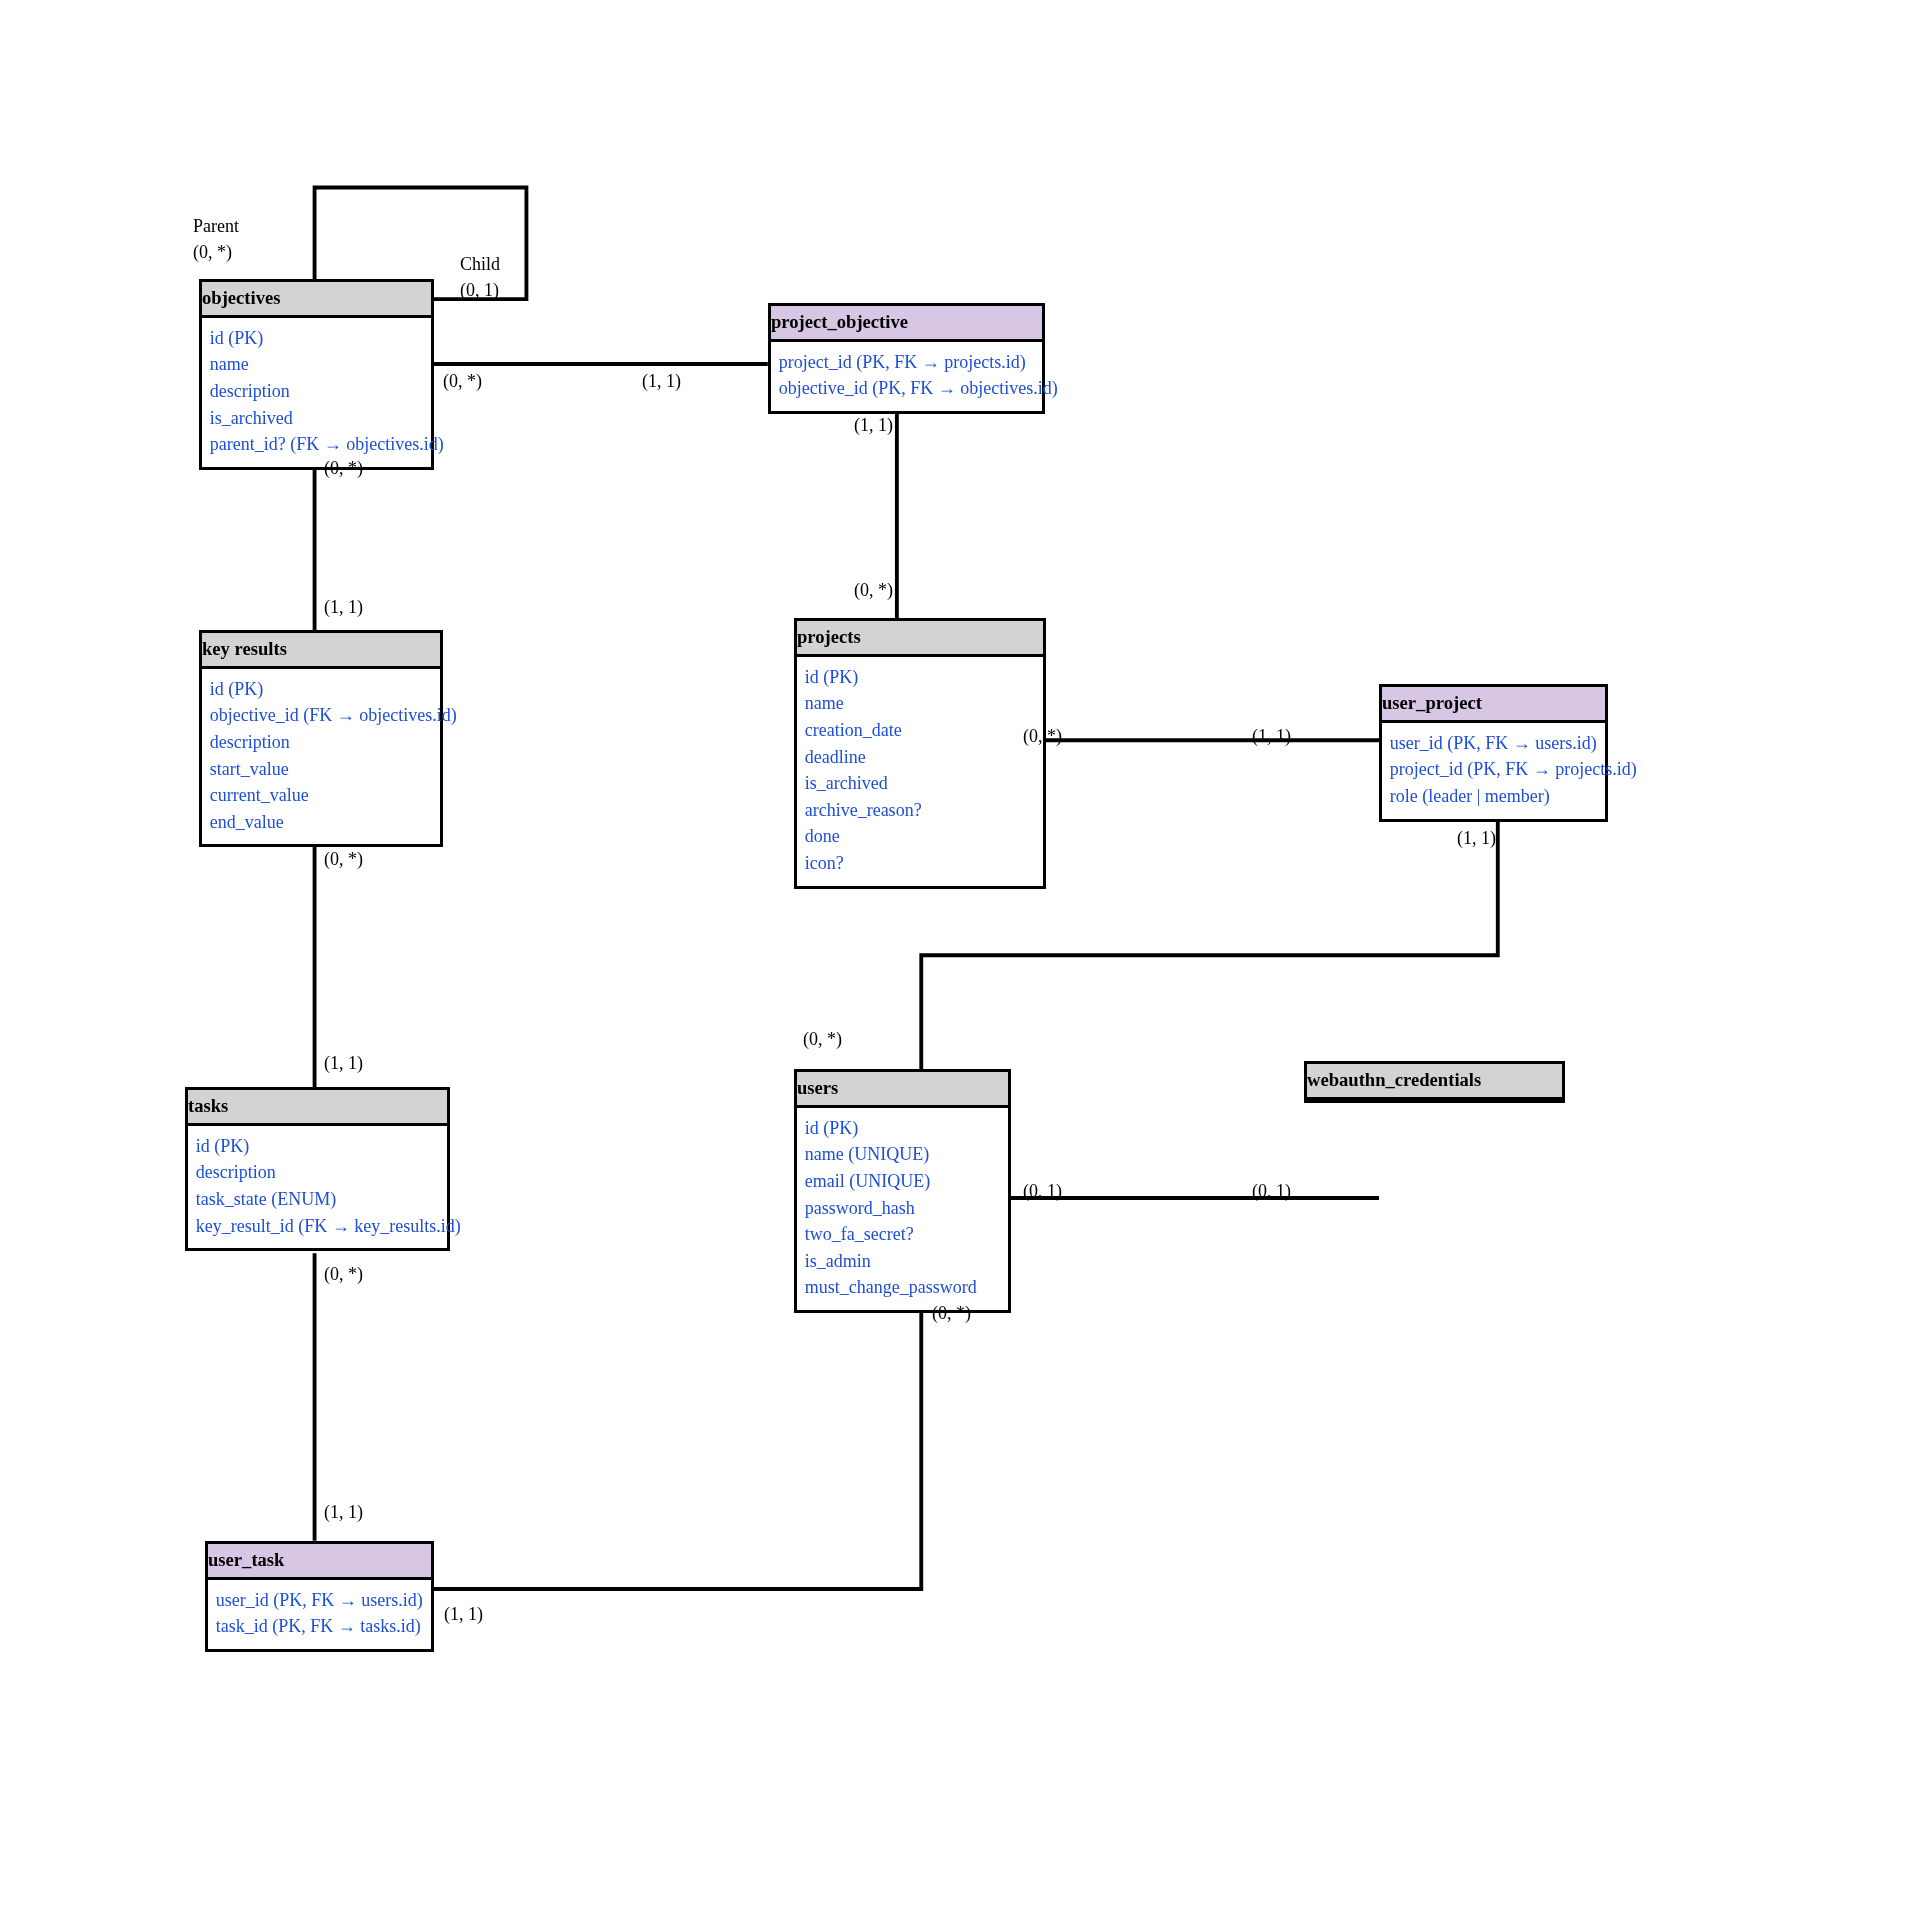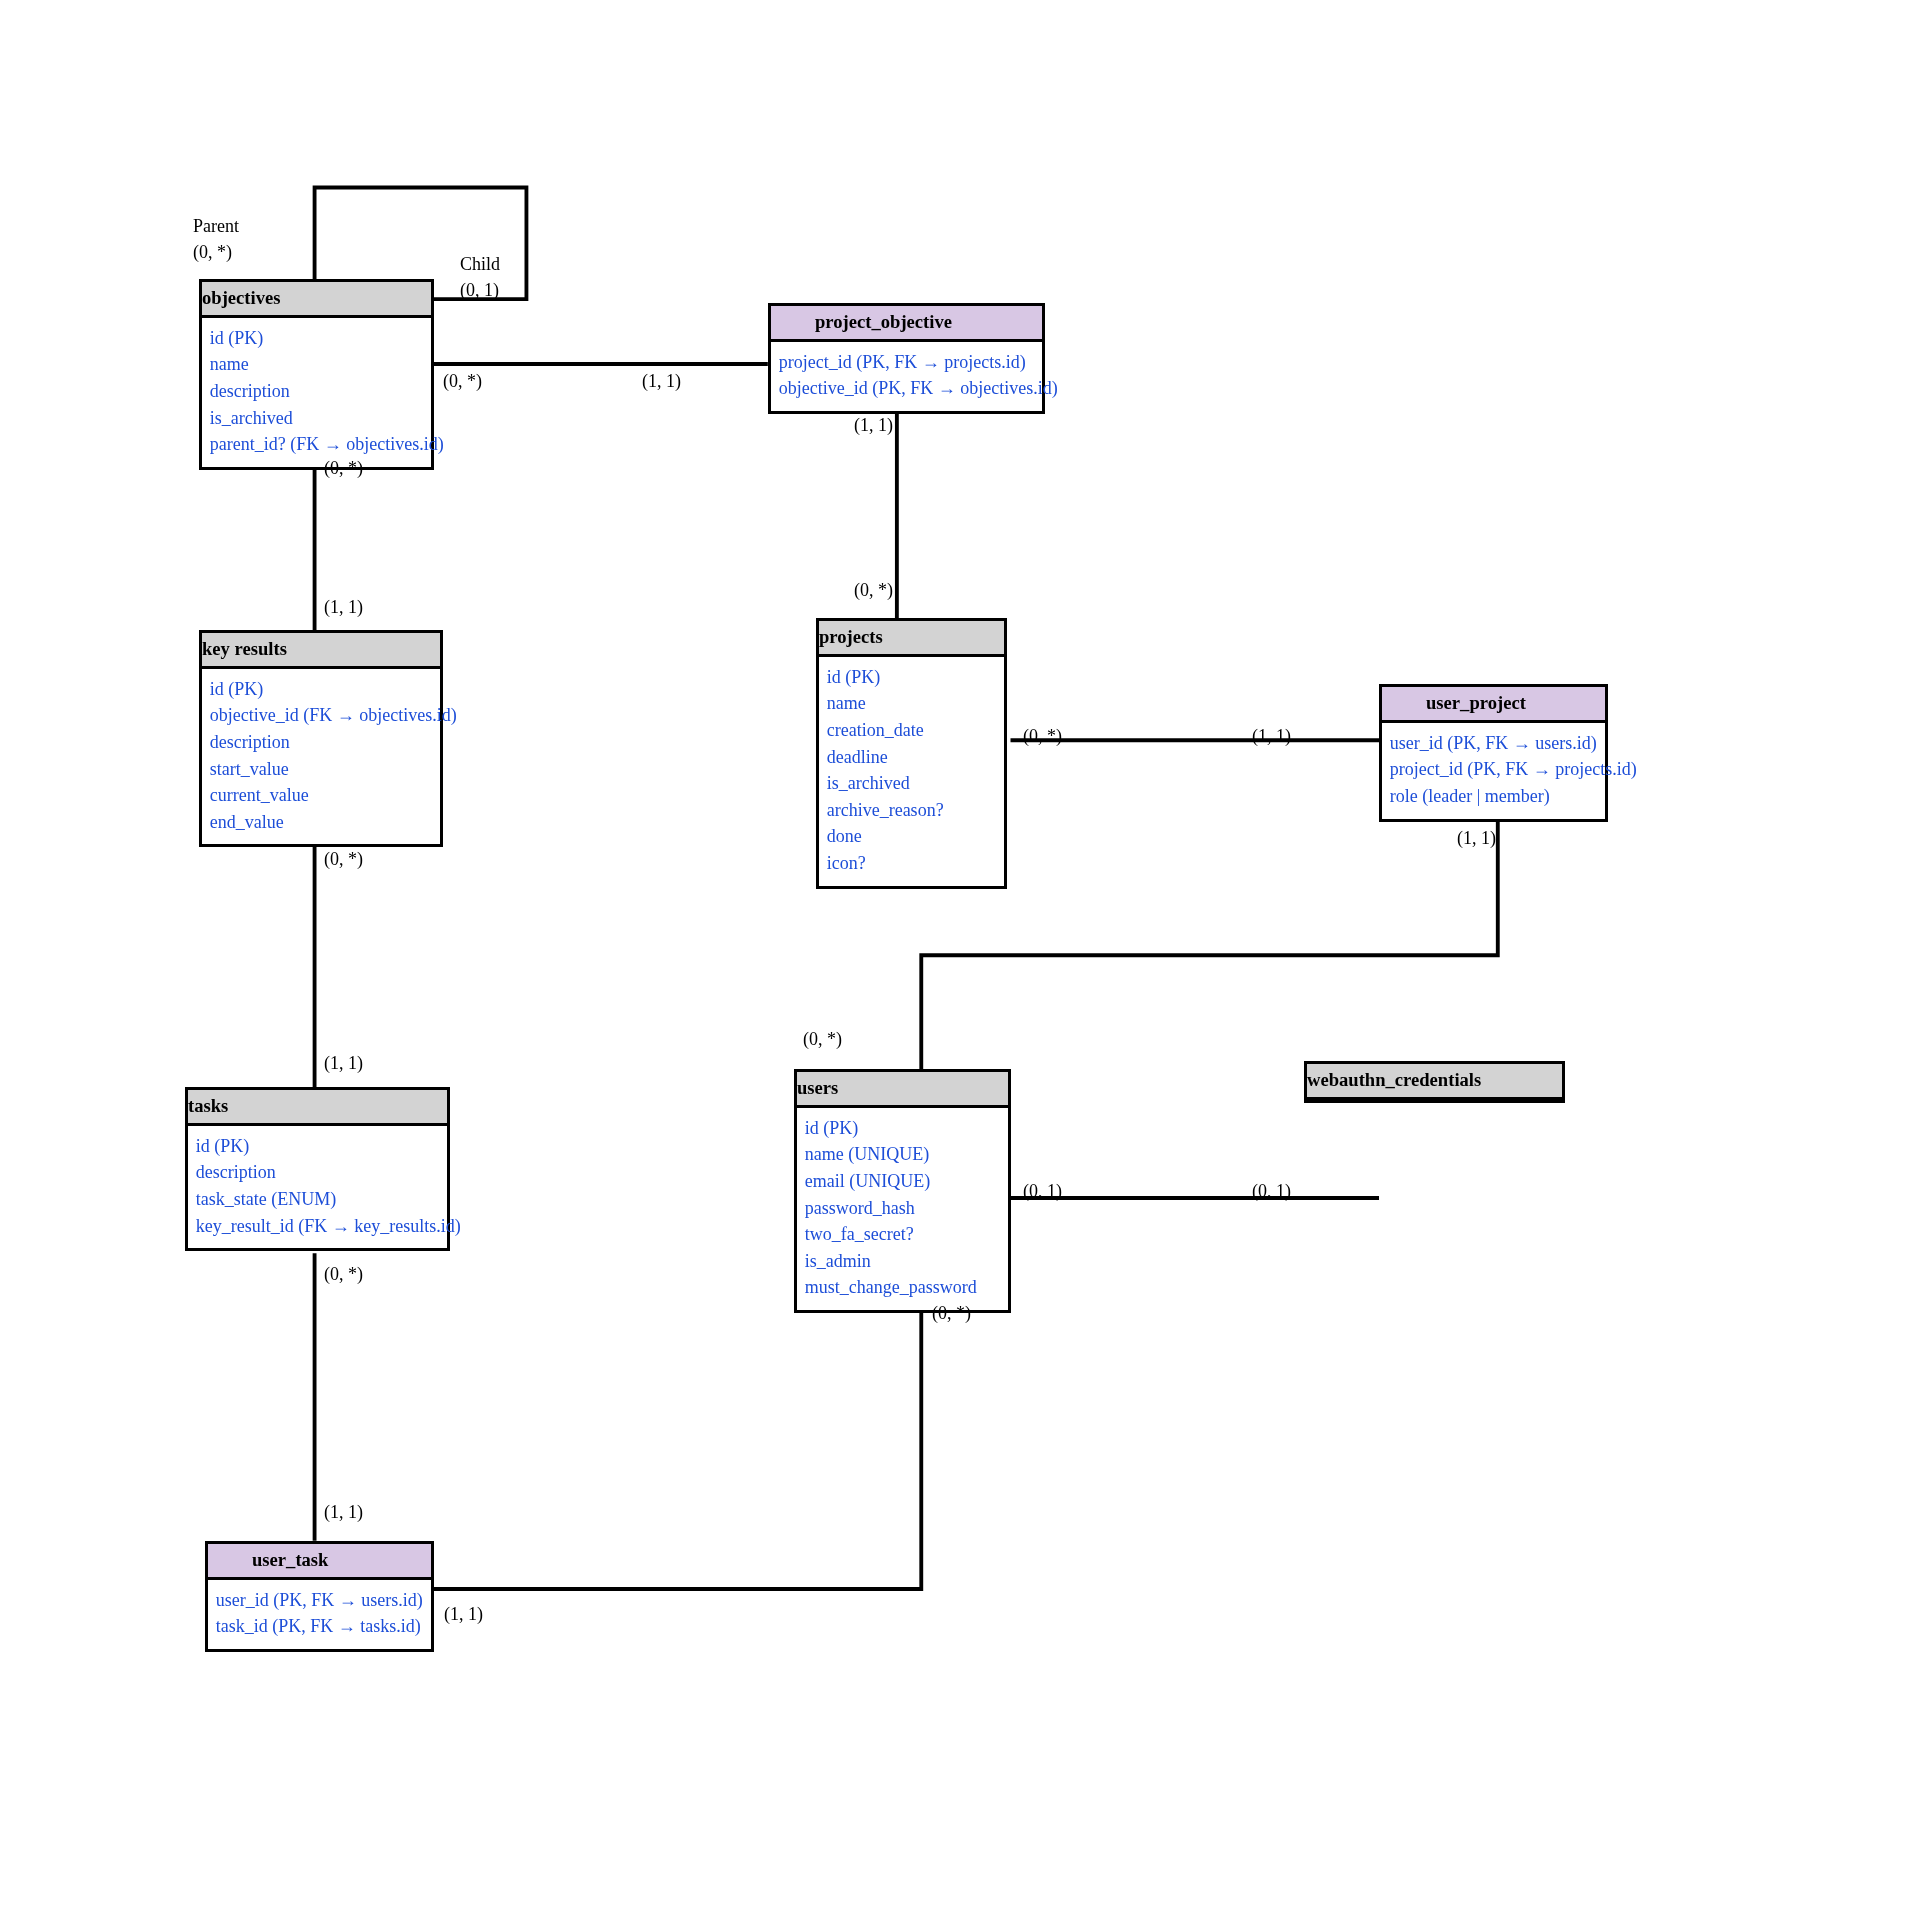--- a/index.html
+++ b/index.html
@@ -23,21 +23,21 @@
   .entity .hdr{
     font-weight:bold;
     text-align:left;
     font-size:18.6px;
     line-height:1;
     padding:7px 0 7.7px 0;
     border-bottom:3.2px solid #000;
     background:#d3d3d3;
     box-sizing:border-box;
   }
-  .entity.assoc .hdr{background:#d8c7e4;padding-left:44px;}
+  .entity.assoc .hdr{background:#d8c7e4;}
   .entity .attrs{
     padding:6.4px 7.7px 9px 7.7px;
     box-sizing:border-box;
   }
   .entity .attrs div{
     font-size:18px;
     line-height:1.48;
     white-space:nowrap;
     color:#1d4ed8;
   }
@@ -116,21 +116,21 @@
     <div class="attrs">
       <div>id (PK)</div>
       <div>objective_id (FK → objectives.id)</div>
       <div>description</div>
       <div>start_value</div>
       <div>current_value</div>
       <div>end_value</div>
     </div>
   </div>
 
-  <div class="entity" style="left:816px; top:618px; width:191px;">
+  <div class="entity" style="left:794px; top:618px; width:252px;">
     <div class="hdr">projects</div>
     <div class="attrs">
       <div>id (PK)</div>
       <div>name</div>
       <div>creation_date</div>
       <div>deadline</div>
       <div>is_archived</div>
       <div>archive_reason?</div>
       <div>done</div>
       <div>icon?</div>

